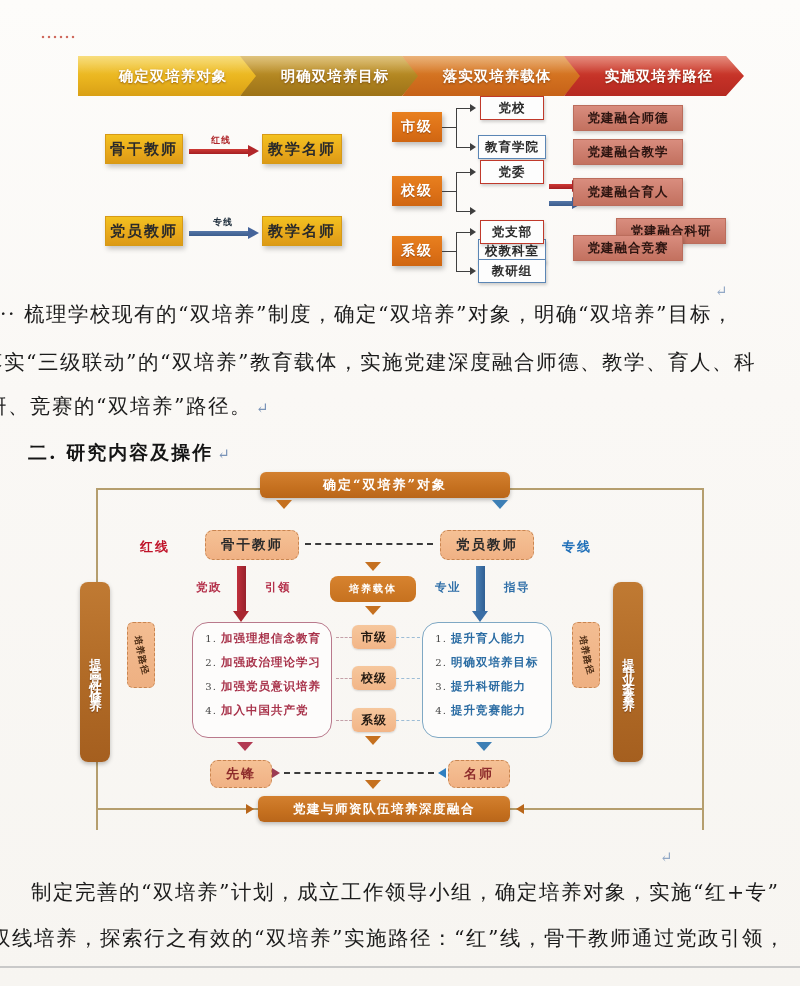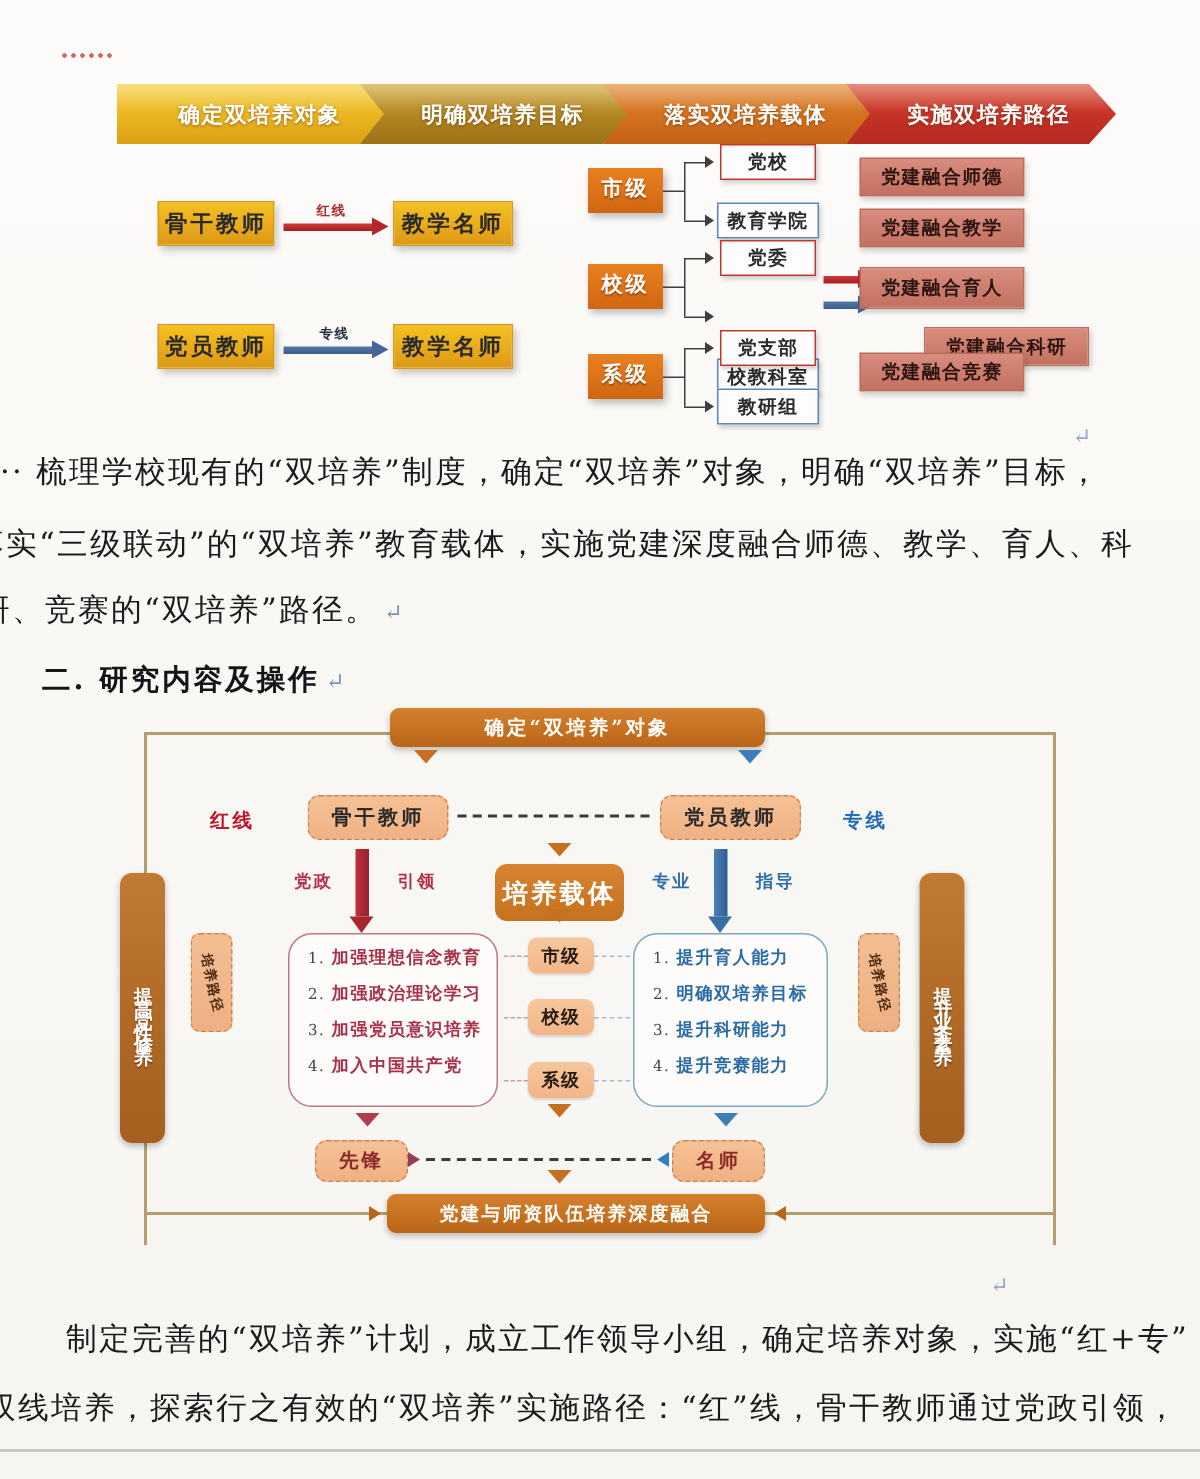--- a/index.html
+++ b/index.html
@@ -38,21 +38,21 @@
     position:absolute;
     font-family:"DejaVu Serif","Liberation Serif",serif;
     font-size:20.5px;
     color:#1b1b1b;
     letter-spacing:1.5px;
     white-space:nowrap;
   }
   .p1{left:-8px;top:300px;}
   .p2{left:-18px;top:348px;}
   .p3{left:-14px;top:392px;}
-  .p4{left:44px;top:878px;}
+  .p4{left:31px;top:878px;}
   .p5{left:-10px;top:924px;}
 
   .return-mark{
     position:absolute;color:#93a9c6;font-size:15px;
   }
 
   
   .fig1{position:absolute;left:0;top:50px;width:800px;height:240px;}
 
   .chev-row{position:absolute;left:78px;top:6px;width:645px;height:40px;}
@@ -399,21 +399,21 @@
 
     <div class="peachbox" style="left:205px;top:60px;width:92px;height:28px;font-size:13.5px;">
       <span>骨干教师</span>
     </div>
     <div class="peachbox" style="left:440px;top:60px;width:92px;height:28px;font-size:13.5px;">
       <span>党员教师</span>
     </div>
 
     <div class="dashline dash-dark" style="left:305px;top:73px;width:128px;"></div>
 
-    <div class="peachbox" style="left:330px;top:106px;width:86px;height:38px;font-size:17px;
+    <div class="peachbox" style="left:330px;top:106px;width:86px;height:26px;font-size:10px;
                 background:linear-gradient(180deg,#d7832f 0%,#c6711f 100%);
                 border:none;color:#fff;letter-spacing:2px;">
       <span>培养载体</span>
     </div>
     <div class="vtri or" style="left:365px;top:92px;"></div>
     <div class="vtri or" style="left:365px;top:136px;"></div>
 
     <div class="vlabel vl-red" style="left:196px;top:110px;">
       <span>党政</span>
     </div>

